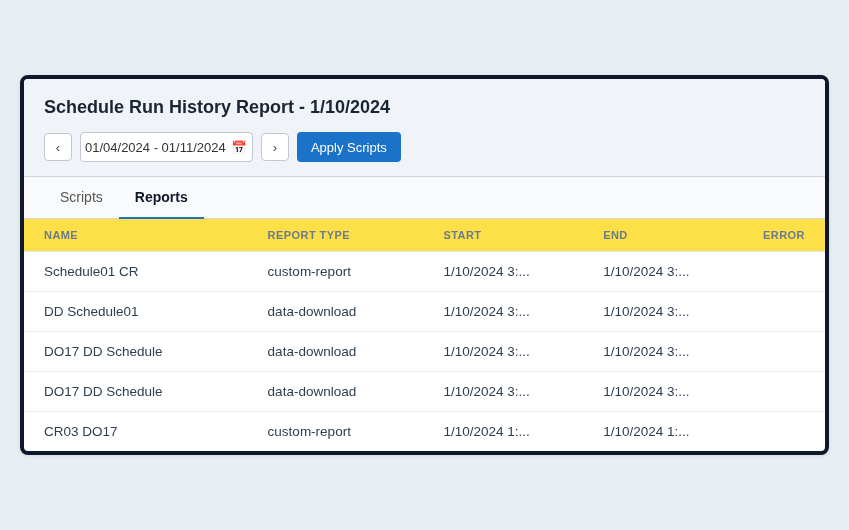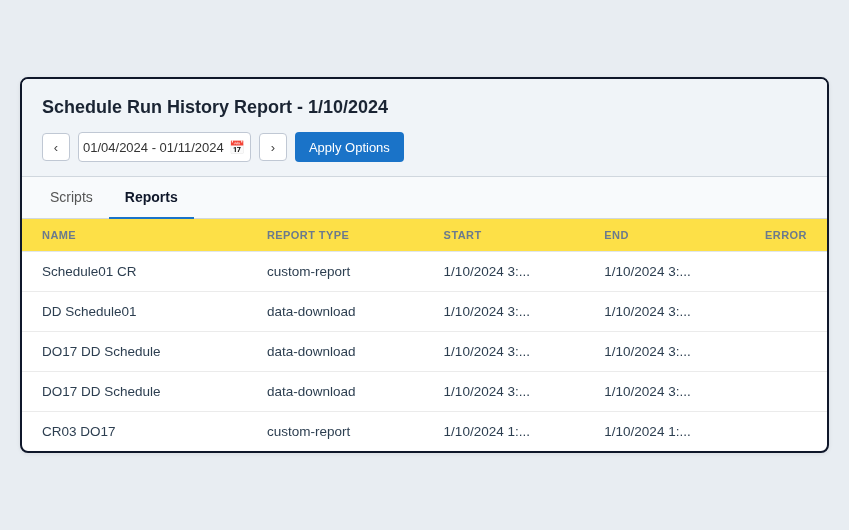--- a/index.html
+++ b/index.html
@@ -8,21 +8,21 @@
       background: #e8edf2;
       display: flex;
       align-items: center;
       justify-content: center;
       min-height: 100vh;
       padding: 20px;
     }
     .card {
       background: #fff;
       border-radius: 8px;
-      border: 2px solid #0f172a;
+      border: 4px solid #0f172a;
       width: 820px;
       overflow: hidden;
       box-shadow: 0 1px 4px rgba(0,0,0,0.08);
     }
     .card-header {
       background: #f0f4f8;
       padding: 18px 20px 14px 20px;
       border-bottom: 1px solid #d0d7de;
     }
     .card-title {
@@ -72,21 +72,21 @@
       border-radius: 4px;
       padding: 6px 14px;
       font-size: 13px;
       font-weight: 500;
       cursor: pointer;
       height: 30px;
     }
     .tabs {
       display: flex;
       gap: 0;
-      padding: 0 12px;
+      padding: 0 20px;
       background: #f8fafc;
       border-bottom: 1px solid #d0d7de;
     }
     .tab {
       padding: 12px 16px;
       font-size: 14px;
       color: #555;
       cursor: pointer;
       border-bottom: 2px solid transparent;
       margin-bottom: -1px;
@@ -142,21 +142,21 @@
 
   <div class="card-header">
     <div class="card-title">Schedule Run History Report - 1/10/2024</div>
     <div class="toolbar">
       <button class="nav-btn">‹</button>
       <div class="date-range-input">
         <span>01/04/2024 - 01/11/2024</span>
         <span class="calendar-icon">📅</span>
       </div>
       <button class="nav-btn">›</button>
-      <button class="apply-btn">Apply Options</button>
+      <button class="apply-btn">Apply Scripts</button>
     </div>
   </div>
 
   <div class="tabs">
     <div class="tab">Scripts</div>
     <div class="tab active">Reports</div>
   </div>
 
   <div class="table-container">
     <table>

